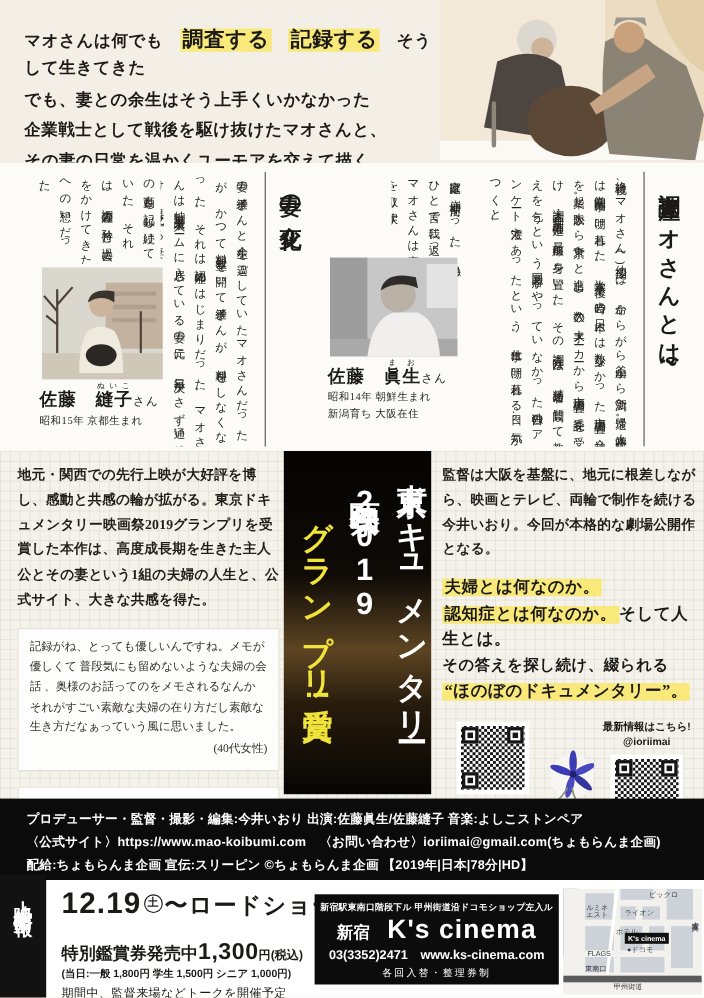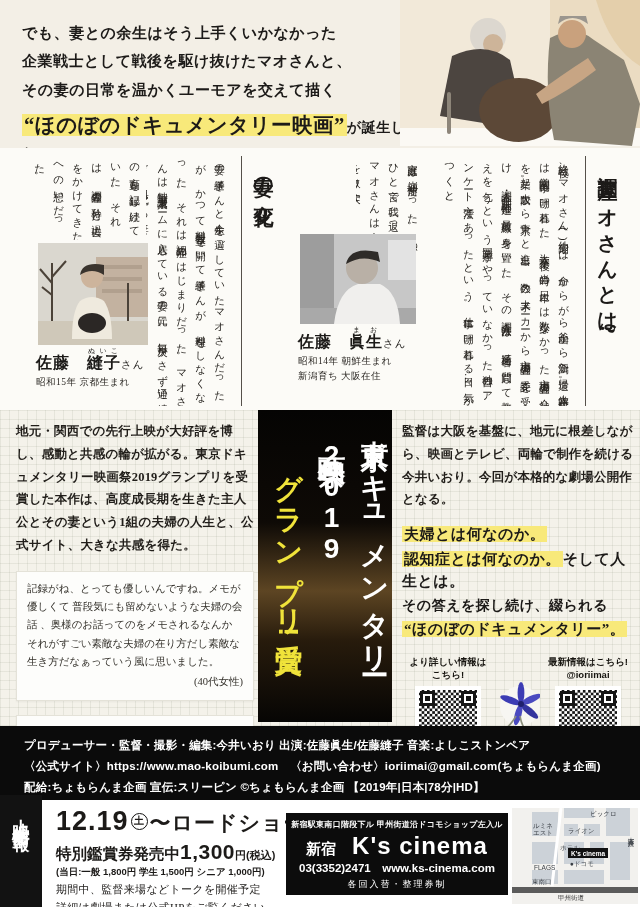--- a/index.html
+++ b/index.html
@@ -99,21 +99,21 @@
   .side{position:absolute;left:0;top:-5px;width:42px;height:112px;background:#121212;color:#fff;
     writing-mode:vertical-rl;text-orientation:upright;font-size:17px;font-weight:bold;letter-spacing:4px;
     display:flex;align-items:center;padding-top:10px;box-sizing:border-box;}
   .side .arrow{font-size:12px;letter-spacing:0;margin-top:4px;}
   .dateblock{position:absolute;left:56px;top:6px;width:230px;}
   .dline{margin:0;white-space:nowrap;}
   .d1{font-size:27px;font-weight:bold;letter-spacing:1px;font-family:var(--sans);}
   .dcircle{display:inline-flex;align-items:center;justify-content:center;width:15px;height:15px;
     border:1.5px solid #111;border-radius:50%;font-size:10px;font-weight:bold;vertical-align:6px;margin:0 2px;}
   .d2{font-size:21px;font-weight:bold;letter-spacing:1px;}
-  .tline{margin:3px 0 0 0;white-space:nowrap;font-family:var(--sans);}
+  .tline{margin:17px 0 0 0;white-space:nowrap;font-family:var(--sans);}
   .t1{font-size:15.5px;font-weight:bold;}
   .t2{font-size:21px;font-weight:bold;letter-spacing:.5px;}
   .t3{font-size:11px;font-weight:bold;}
   .pline{margin:1px 0 0 0;font-size:9.5px;font-weight:bold;font-family:var(--sans);white-space:nowrap;}
   .nline{margin:3px 0 0 0;font-size:11px;letter-spacing:.3px;white-space:nowrap;}
   .nline:first-of-type{margin-top:7px;}
 
   .cinema{position:absolute;left:286px;top:13px;width:222px;height:82px;background:#0c0c0c;color:#fff;
     text-align:center;font-family:var(--sans);box-sizing:border-box;padding-top:6px;}
   .c-access{margin:0;font-size:8px;font-weight:bold;letter-spacing:.3px;white-space:nowrap;}
@@ -131,20 +131,21 @@
   .map .kbox{left:56px;top:40px;background:#111;color:#fff;font-size:6.5px;padding:1.5px 3px;font-weight:bold;}
   .map .otsuka{writing-mode:vertical-rl;text-orientation:upright;right:3px;top:24px;letter-spacing:1px;}
   .map .road{left:46px;top:86px;font-size:6.5px;color:#2e2e2e;}
 </style>
 </head>
 <body>
 
 <div class="page">
 
   <header class="headline">
+    <p class="hl1"><span>マオさんは何でも</span>　<span class="mark mkbig">調査する</span>　<span class="mark mkbig">記録する</span>　<span>そうして生きてきた</span></p>
     <p>でも、妻との余生はそう上手くいかなかった</p>
     <p>企業戦士として戦後を駆け抜けたマオさんと、</p>
     <p>その妻の日常を温かくユーモアを交えて描く</p>
     <p class="hl5"><span class="mkbig2">“ほのぼのドキュメンタリー映画”</span><span class="tail">が誕生した</span></p>
   </header>
 
   <div class="photo-top">
     <svg viewBox="0 0 240 146" preserveAspectRatio="none">
       <rect width="240" height="146" fill="#f2e9d9"></rect>
       <rect x="150" width="90" height="146" fill="#ebdcc2"></rect>
@@ -242,21 +243,20 @@
     <div class="director">
       <p class="lead">監督は大阪を基盤に、地元に根差しながら、映画とテレビ、両輪で制作を続ける今井いおり。今回が本格的な劇場公開作となる。</p>
       <div class="tagline">
         <p><span class="mark">夫婦とは何なのか。</span></p>
         <p><span class="mark">認知症とは何なのか。</span><span>そして人生とは。</span></p>
         <p class="plain">その答えを探し続け、綴られる</p>
         <p><span class="mark">“ほのぼのドキュメンタリー”。</span></p>
       </div>
       <div class="qr-row">
         <div class="qr-block">
-          <p class="qr-label"><span>より詳しい情報は</span><br><span>こちら!</span></p>
           <div class="qr">
               <i class="f tl"></i>
               <i class="f tr"></i>
               <i class="f bl"></i>
             </div>
           <p class="qr-cap">公式サイト</p>
         </div>
         <div class="flower">
           <svg viewBox="0 0 44 58">
             <circle cx="24" cy="24" r="20" fill="#f7f6f2"></circle>

